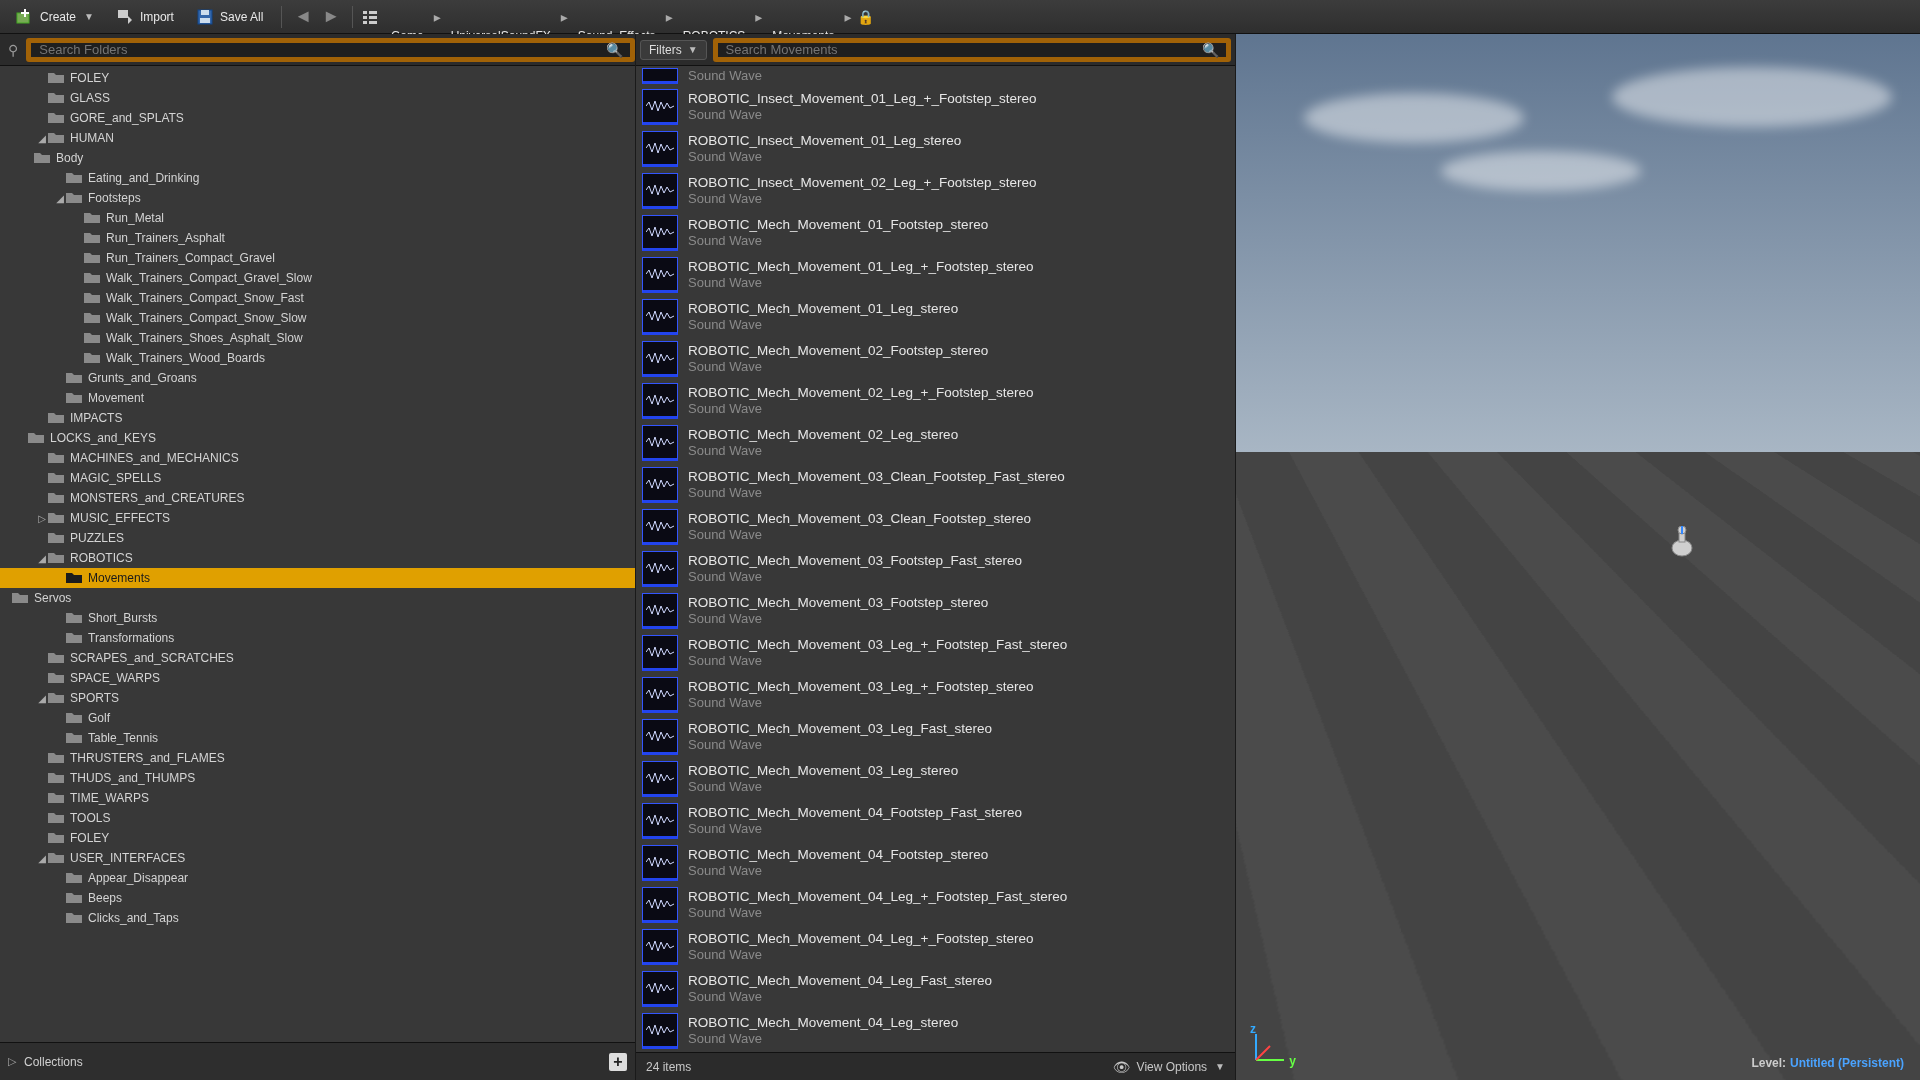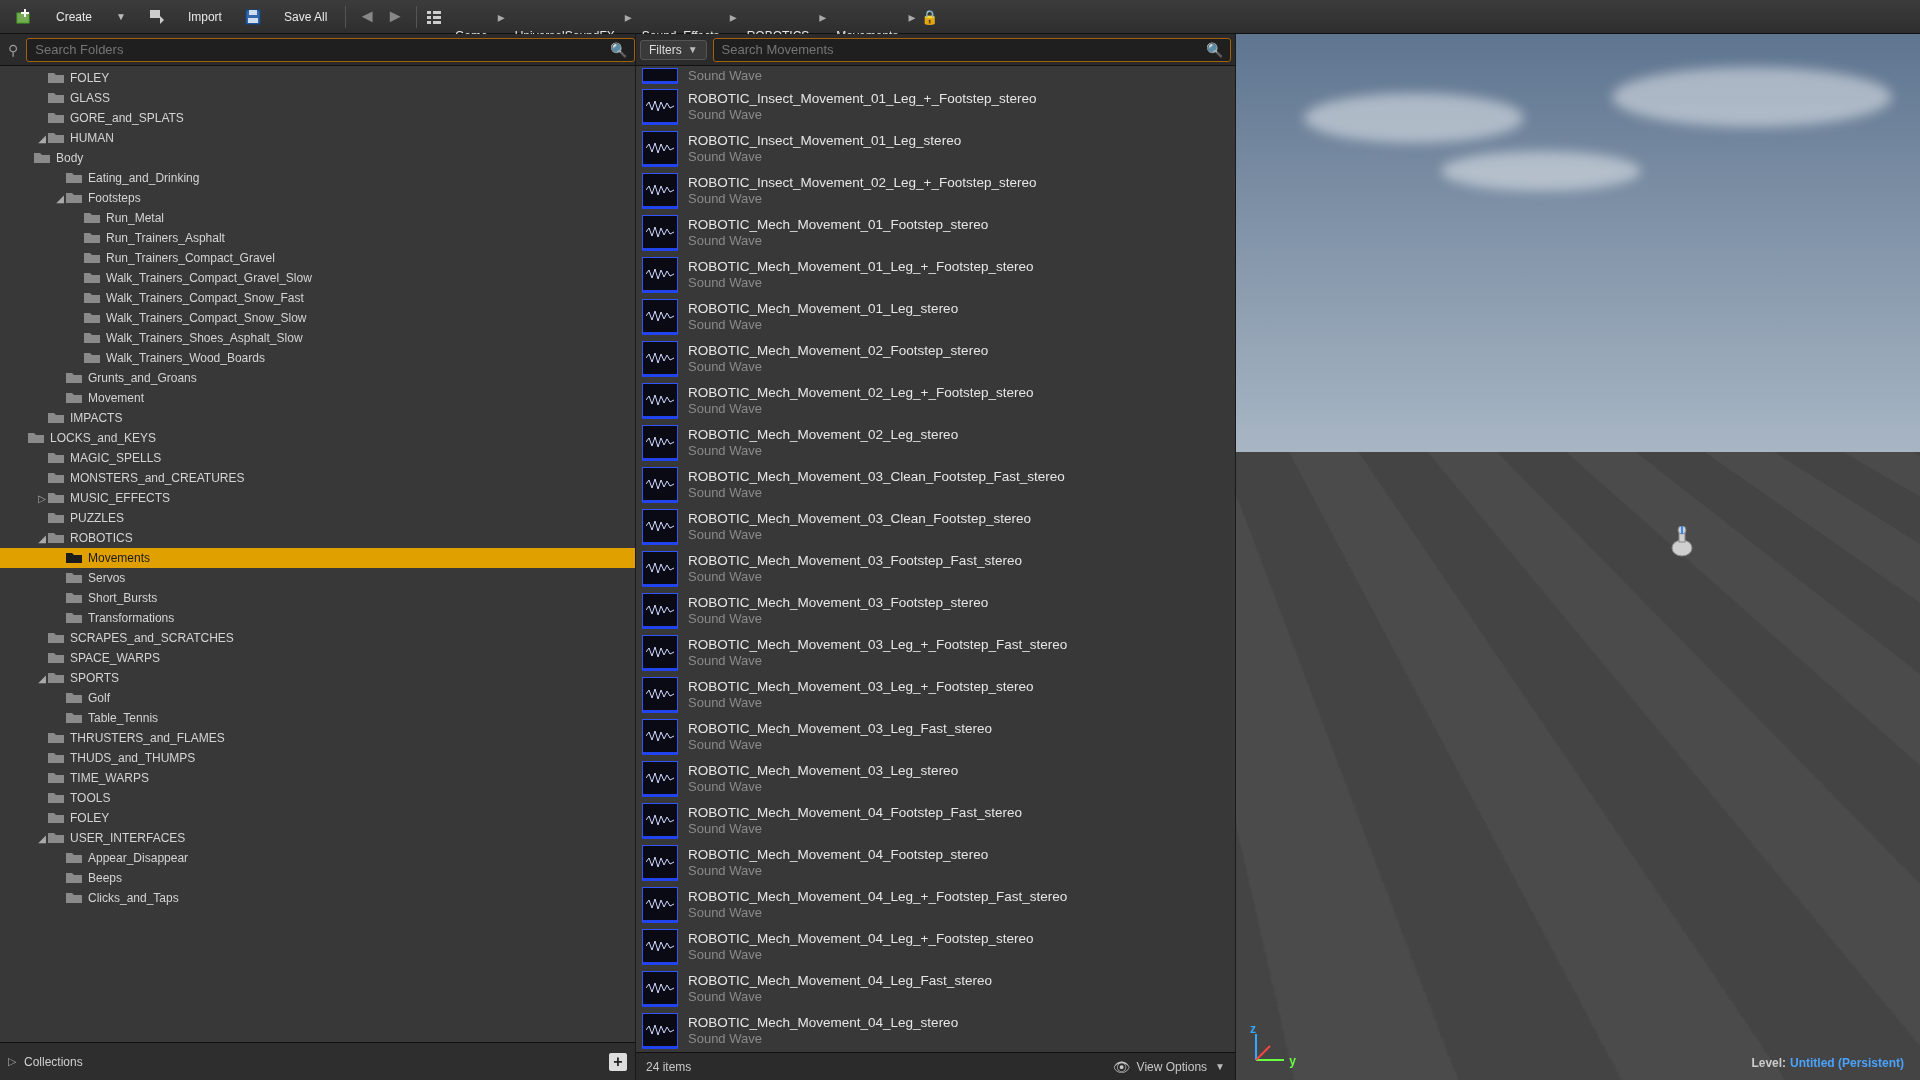--- a/index.html
+++ b/index.html
@@ -1,38 +1,38 @@
 <!DOCTYPE html>
 <html><head>
 <meta charset="utf-8">
 <style>
 * { margin:0; padding:0; box-sizing:border-box; font-family:"Segoe UI",Tahoma,sans-serif; font-size:12px; }
 html,body { width:1920px; height:1080px; overflow:hidden; background:#2a2a2a; color:#c0c0c0; }
 .root { display:flex; flex-direction:column; width:100%; height:100%; }
 
 
 .toolbar { height:34px; background:linear-gradient(#3c3c3c,#2e2e2e); display:flex; align-items:center; padding:0 6px; gap:2px; border-bottom:1px solid #111;}
-.tb-btn { display:flex; align-items:center; gap:22px; padding:4px 10px; color:#e8e8e8; font-size:17px; cursor:pointer; border-radius:3px;}
+.tb-btn { display:flex; align-items:center; gap:6px; padding:4px 10px; color:#e8e8e8; font-size:17px; cursor:pointer; border-radius:3px;}
 .tb-sep { width:1px; height:22px; background:#555; margin:0 6px;}
 .tb-ico { width:18px; height:18px; display:inline-block; }
 .caret { font-size:10px; margin-left:2px; color:#bbb;}
 .nav-arrow { color:#888; font-size:18px; padding:0 4px; cursor:pointer;}
 .crumbs { display:flex; align-items:center; gap:6px; margin-left:6px; font-size:17px; color:#e8e8e8;}
 .crumb { cursor:pointer; padding:2px 4px;margin-top:38px;}
 .crumb-sep { color:#aaa; font-size:14px;}
 .lock-ico { color:#999; font-size:14px; margin-left:4px;}
 
 
 .body { display:flex; flex:1; min-height:0;}
 
 
 .left { width:636px; display:flex; flex-direction:column; background:#383838; border-right:1px solid #1a1a1a;}
 .search-row { display:flex; align-items:center; height:32px; background:#2b2b2b; border-bottom:1px solid #111; gap:4px; padding-left:4px;}
 .funnel-ico { color:#999; font-size:14px; padding:0 4px; cursor:pointer;}
-.search-box { flex:1; position:relative; display:flex; align-items:center; background:#1f1f1f; border:1px solid #a16207; border-radius:3px; height:24px; padding:0 26px 0 8px;}
+.search-box { flex:1; position:relative; display:flex; align-items:center; background:#1f1f1f; border:5px solid #a16207; border-radius:3px; height:24px; padding:0 26px 0 8px;}
 .search-box input { background:transparent; border:none; outline:none; color:#ccc; width:100%; font-size:13px;}
 .search-box .mag { position:absolute; right:6px; color:#888; font-size:14px;}
 .tree { flex:1; overflow-y:auto; position:relative; padding:2px 0 6px 0;}
 .tree-row { display:flex; align-items:center; height:20px; font-size:13px; color:#d4d4d4; cursor:pointer; white-space:nowrap;}
 .tree-row.selected { background:#e0a000; color:#1a1a1a;}
 .tree-row.selected .fld { filter:brightness(0.2);}
 .tw { width:12px; text-align:center; color:#aaa; font-size:10px;}
 .fld { width:16px; height:12px; margin-right:6px; display:inline-block;}
 .fld svg { width:16px; height:12px;}
 .collections { height:38px; border-top:1px solid #111; background:#2e2e2e; display:flex; align-items:center; padding:0 8px; font-size:16px; color:#d0d0d0;}
@@ -277,20 +277,27 @@
             <span class="fld"><svg viewBox="0 0 16 12">
                 <path d="M0 1h6l2 2h8v8H0z" fill="#8a8a8a"></path>
               </svg></span>
             <span>LOCKS_and_KEYS</span>
           </div>
           <div class="tree-row" style="padding-left: 36px;">
             <span class="tw"></span>
             <span class="fld"><svg viewBox="0 0 16 12">
                 <path d="M0 1h6l2 2h8v8H0z" fill="#8a8a8a"></path>
               </svg></span>
+            <span>MACHINES_and_MECHANICS</span>
+          </div>
+          <div class="tree-row" style="padding-left: 36px;">
+            <span class="tw"></span>
+            <span class="fld"><svg viewBox="0 0 16 12">
+                <path d="M0 1h6l2 2h8v8H0z" fill="#8a8a8a"></path>
+              </svg></span>
             <span>MAGIC_SPELLS</span>
           </div>
           <div class="tree-row" style="padding-left: 36px;">
             <span class="tw"></span>
             <span class="fld"><svg viewBox="0 0 16 12">
                 <path d="M0 1h6l2 2h8v8H0z" fill="#8a8a8a"></path>
               </svg></span>
             <span>MONSTERS_and_CREATURES</span>
           </div>
           <div class="tree-row" style="padding-left: 36px;">
@@ -314,21 +321,21 @@
               </svg></span>
             <span>ROBOTICS</span>
           </div>
           <div class="tree-row selected" style="padding-left: 54px;">
             <span class="tw"></span>
             <span class="fld"><svg viewBox="0 0 16 12">
                 <path d="M0 1h6l2 2h8v8H0z" fill="#8a8a8a"></path>
               </svg></span>
             <span>Movements</span>
           </div>
-          <div class="tree-row" style="padding-left: 54px;">
+          <div class="tree-row" style="">
             <span class="tw"></span>
             <span class="fld"><svg viewBox="0 0 16 12">
                 <path d="M0 1h6l2 2h8v8H0z" fill="#8a8a8a"></path>
               </svg></span>
             <span>Servos</span>
           </div>
           <div class="tree-row" style="padding-left: 54px;">
             <span class="tw"></span>
             <span class="fld"><svg viewBox="0 0 16 12">
                 <path d="M0 1h6l2 2h8v8H0z" fill="#8a8a8a"></path>

